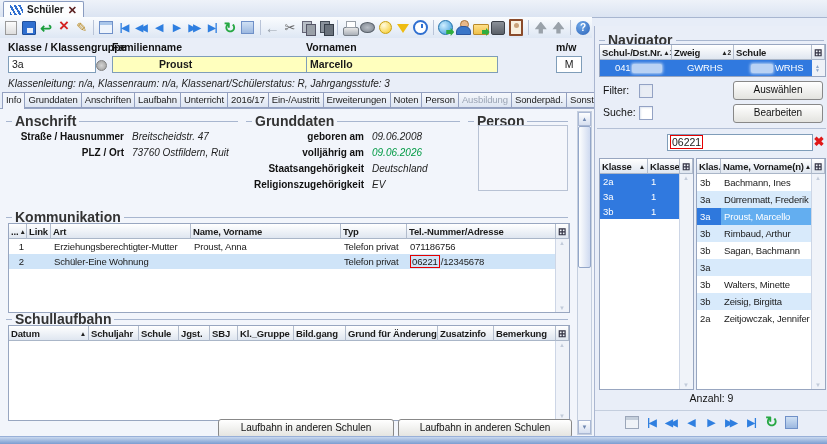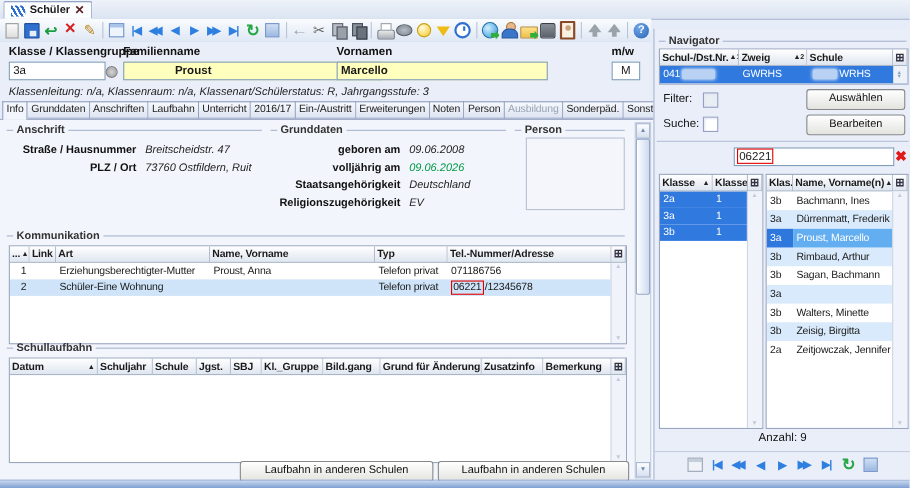--- a/index.html
+++ b/index.html
@@ -65,21 +65,21 @@
 
   
   .tabstrip{position:absolute;left:2px;top:92px;width:588px;height:16px;display:flex;white-space:nowrap;}
   .tab{height:14px;line-height:14px;padding:0 3px;font-size:9.5px;letter-spacing:-0.1px;background:linear-gradient(#f6f8fc,#dde5f2);border:1px solid #93a0c0;border-left:none;color:#222;cursor:pointer;}
   .tab:first-child{border-left:1px solid #93a0c0;}
   .tab.active{background:#f2f5fb;height:16px;position:relative;z-index:3;border-bottom:none;}
   .tab.disabled{color:#9aa4b4;}
 
   
   .content{position:absolute;left:0;top:108px;width:592px;height:328px;background:#f2f5fb;border-top:1px solid #98a6c4;padding-left:27px;}
-  .grp{position:absolute;display:flex;align-items:center;font-size:10px;font-weight:bold;color:#333;}
+  .grp{position:absolute;display:flex;align-items:center;font-size:14px;font-weight:bold;color:#333;}
   .grp::before{content:"";width:6px;height:1px;background:#a8b6cf;margin-right:3px;}
   .grp::after{content:"";flex:1;height:1px;background:#a8b6cf;margin-left:3px;}
   .kvrow{display:flex;height:16px;line-height:16px;font-size:10px;}
   .kvl{font-weight:bold;text-align:right;padding-right:8px;color:#111;}
   .ans .kvl{width:118px;}
   .grd .kvl{width:118px;}
   .kvv{font-style:italic;color:#222;}
   .kvv.green{color:#009a44;}
   .photobox{position:absolute;left:478px;top:16px;width:88px;height:64px;background:#f4f6fb;border:1px solid #b8c2d4;}
 
@@ -100,21 +100,21 @@
   .zeb{background:#d8eafb;}
   .studsel .tc{background:#63aef0;color:#fff;}
   .studsel .tc:first-child{background:#2e78dd;}
   .redbox{border:1px solid #e40000;padding:0 1px;margin-right:1px;}
   .redact{display:inline-block;vertical-align:middle;height:9px;margin:0 2px;border-radius:2px;background:#b9d2f4;box-shadow:0 0 3px 1px #b9d2f4;}
   .w30{width:30px;} .w22{width:22px;}
   .kgrid .thead{grid-template-columns:18px 24px 140px 150px 66px 1fr 13px;}
   .kgrid .tbody .trow{grid-template-columns:18px 24px 140px 150px 66px 1fr;}
   .lgrid .thead{grid-template-columns:80px 50px 40px 31px 28px 56px 52px 92px 56px 1fr 13px;}
   .navgrid .thead{grid-template-columns:72px 62px 1fr 13px;}
-  .navgrid .navrow{grid-template-columns:72px 62px 1fr 13px;height:16px;line-height:16px;}
+  .navgrid .navrow{grid-template-columns:72px 62px 1fr 13px;height:16px;line-height:16px;padding-left:12px;}
   .spin{position:relative;background:#eef2f8;padding:0;}
   .spin::before{content:"▲";position:absolute;top:-2px;left:3px;font-size:5px;color:#8aa4c8;}
   .spin::after{content:"▼";position:absolute;bottom:-2px;left:3px;font-size:5px;color:#8aa4c8;}
   .klg .thead{grid-template-columns:48px 1fr 13px;}
   .klg .tbody .trow{grid-template-columns:48px 1fr;}
   .schg .thead{grid-template-columns:24px 1fr 13px;}
   .schg .tbody .trow{grid-template-columns:24px 1fr;height:17px;line-height:17px;}
 
   
   .xpbtn{position:absolute;height:17px;background:linear-gradient(#ffffff,#e3e3df);border:1px solid #888;border-radius:3px;font-size:10px;text-align:center;line-height:15px;color:#111;cursor:pointer;}

